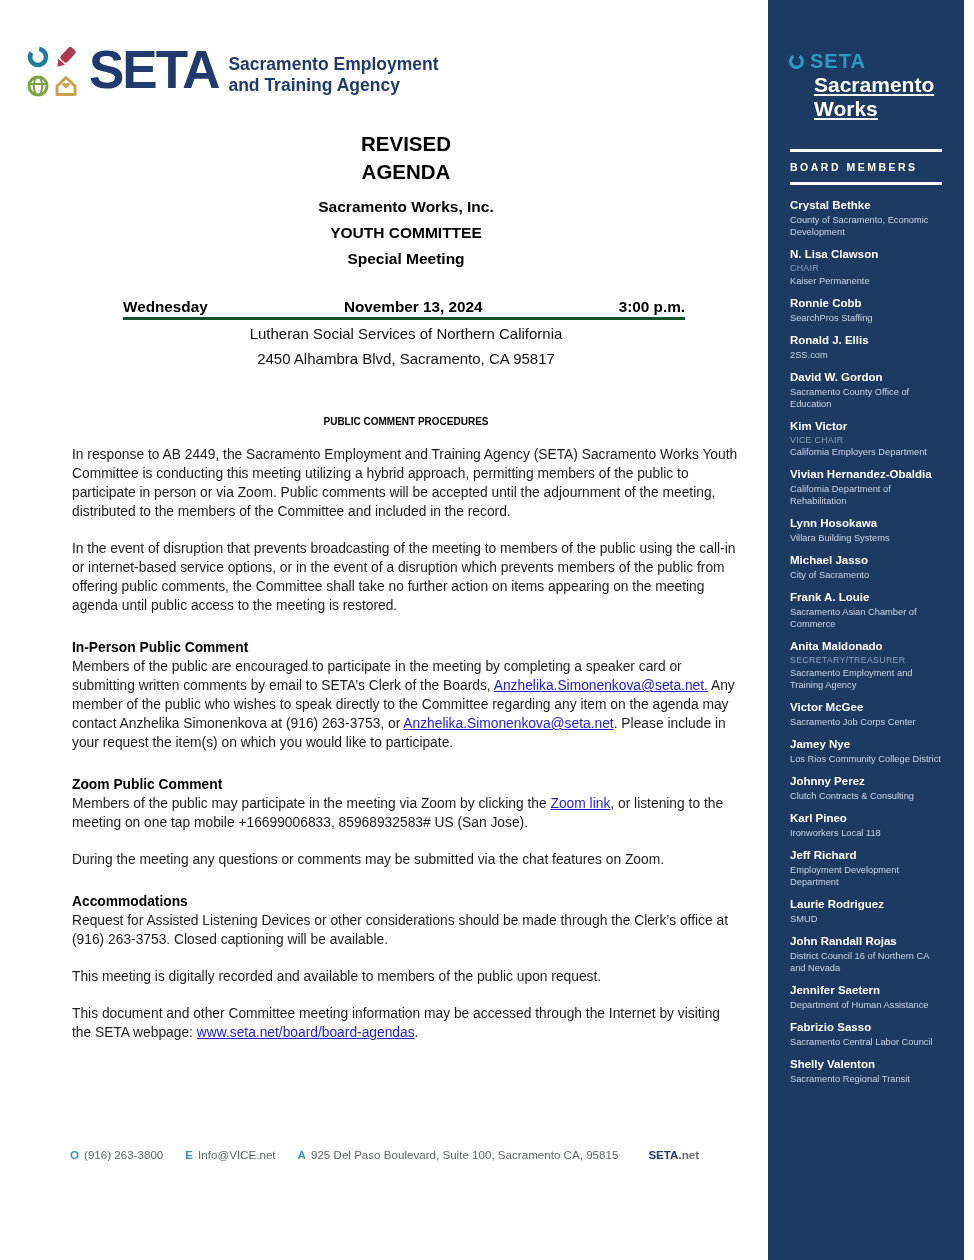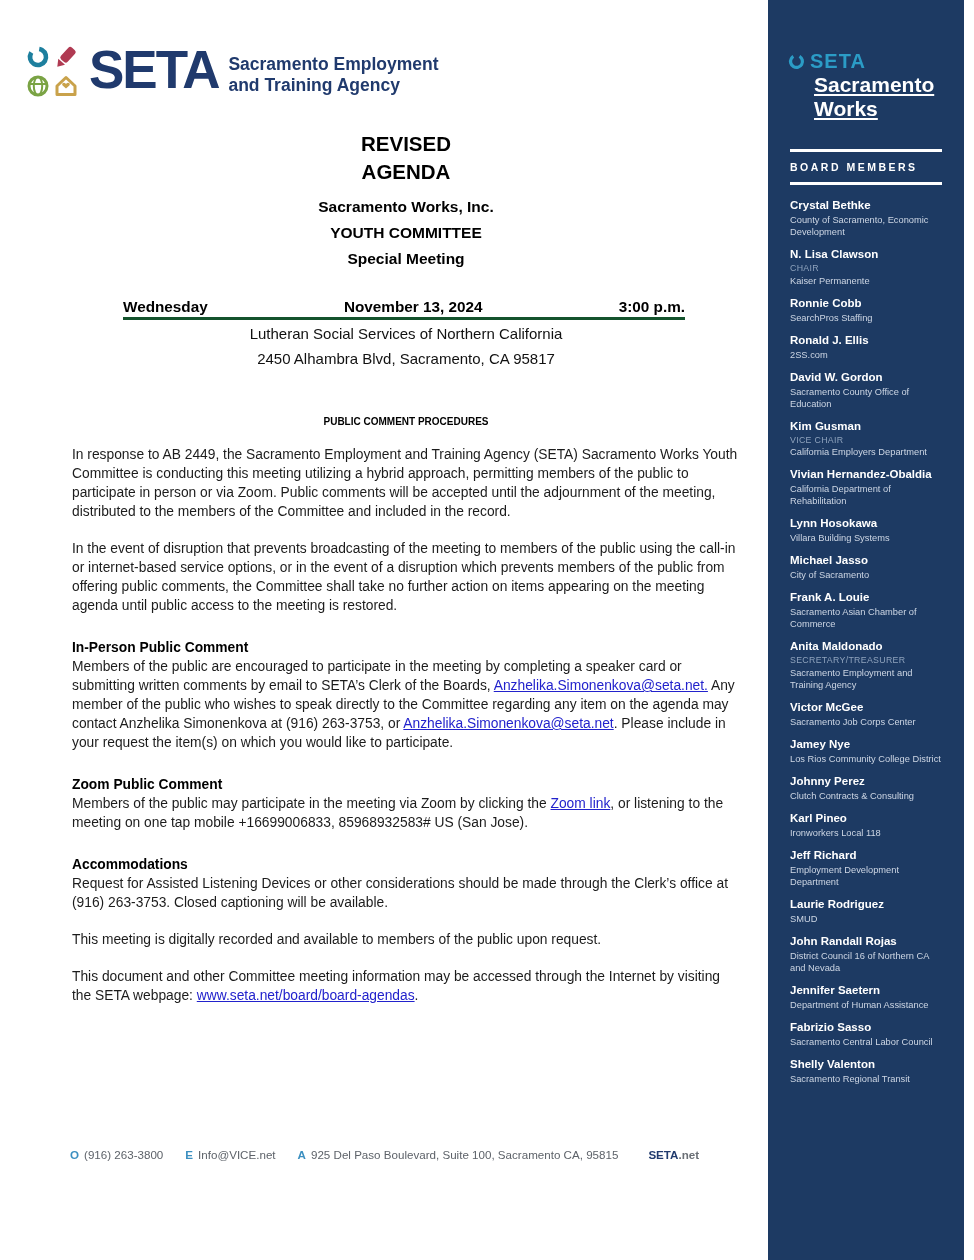--- a/index.html
+++ b/index.html
@@ -124,20 +124,21 @@
       <div class="para tight">
         <span>Members of the public are encouraged to participate in the meeting by completing a speaker card or submitting written comments by email to SETA’s Clerk of the Boards, </span><a class="doc-link">Anzhelika.Simonenkova@seta.net.</a><span> Any member of the public who wishes to speak directly to the Committee regarding any item on the agenda may contact Anzhelika Simonenkova at (916) 263-3753, or </span><a class="doc-link">Anzhelika.Simonenkova@seta.net</a><span>. Please include in your request the item(s) on which you would like to participate.</span>
       </div>
 
       <div class="sec-heading">Zoom Public Comment</div>
       <div class="para tight">
         <span>Members of the public may participate in the meeting via Zoom by clicking the </span><a class="doc-link">Zoom link</a><span>, or listening to the meeting on one tap mobile +16699006833, 85968932583# US (San Jose).</span>
       </div>
 
 
+      <div class="para justify">During the meeting any questions or comments may be submitted via the chat features on Zoom.</div>
 
       <div class="sec-heading">Accommodations</div>
       <div class="para tight">Request for Assisted Listening Devices or other considerations should be made through the Clerk’s office at (916) 263-3753. Closed captioning will be available.</div>
 
       <div class="para">This meeting is digitally recorded and available to members of the public upon request.</div>
 
       <div class="para">
         <span>This document and other Committee meeting information may be accessed through the Internet by visiting the SETA webpage: </span><a class="doc-link">www.seta.net/board/board-agendas</a><span>.</span>
       </div>
 
@@ -189,21 +190,21 @@
         </div>
         <div class="member">
           <div class="m-name">Ronald J. Ellis</div>
           <div class="m-org">2SS.com</div>
         </div>
         <div class="member">
           <div class="m-name">David W. Gordon</div>
           <div class="m-org">Sacramento County Office of Education</div>
         </div>
         <div class="member">
-          <div class="m-name">Kim Gusman</div>
+          <div class="m-name">Kim Victor</div>
           <div class="m-role">VICE CHAIR</div>
           <div class="m-org">California Employers Department</div>
         </div>
         <div class="member">
           <div class="m-name">Vivian Hernandez-Obaldia</div>
           <div class="m-org">California Department of Rehabilitation</div>
         </div>
         <div class="member">
           <div class="m-name">Lynn Hosokawa</div>
           <div class="m-org">Villara Building Systems</div>

